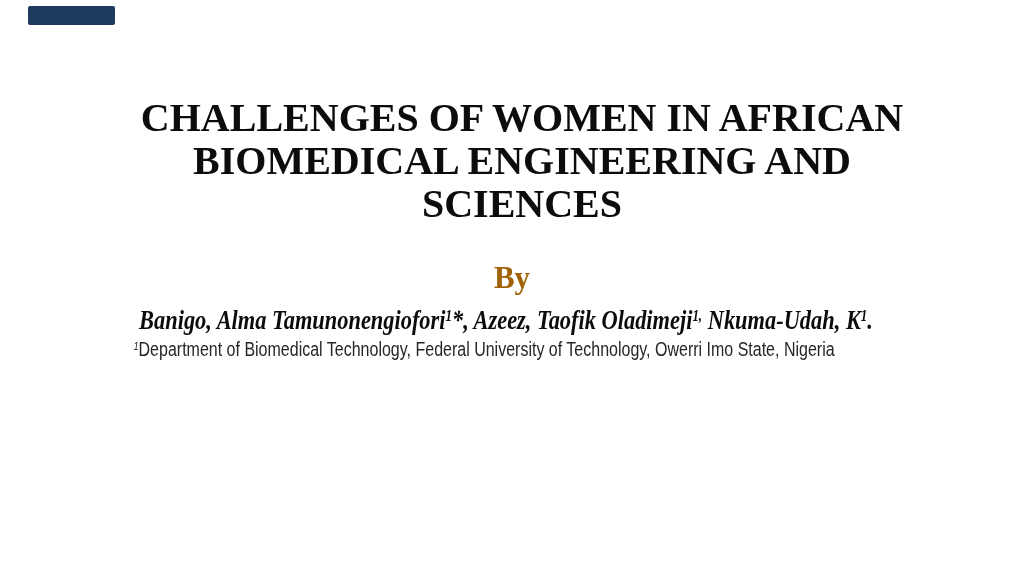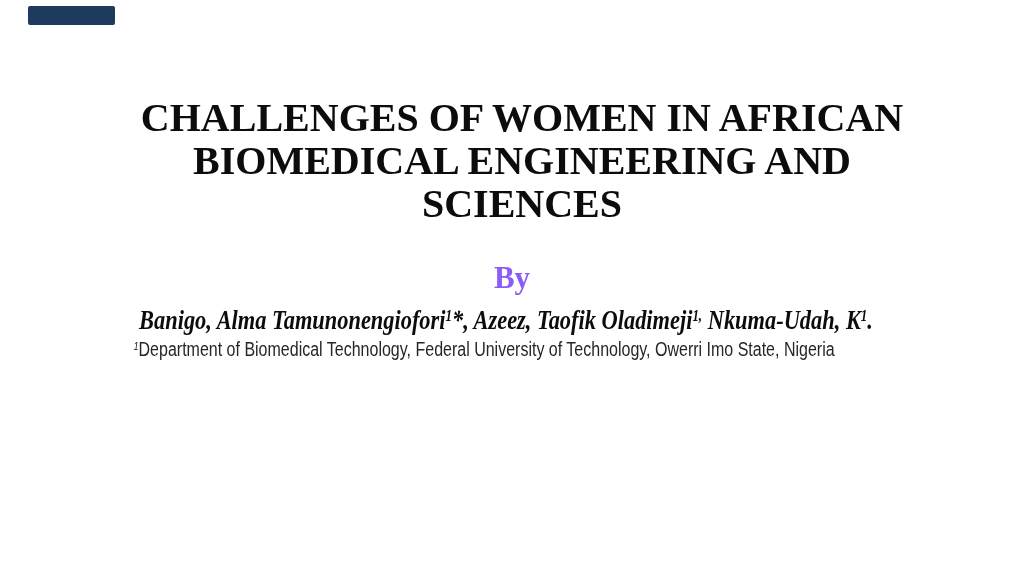--- a/index.html
+++ b/index.html
@@ -42,21 +42,21 @@
   .title .line { display: block; }
   .byline {
     position: absolute;
     top: 260px;
     left: 0;
     width: 1024px;
     text-align: center;
     font-size: 31px;
     line-height: 36px;
     font-weight: bold;
-    color: #8b5cf6;
+    color: #a16207;
   }
   .authors {
     position: absolute;
     top: 304px;
     left: 0;
     width: 1024px;
     text-align: center;
     font-size: 28px;
     line-height: 32px;
     font-weight: bold;

